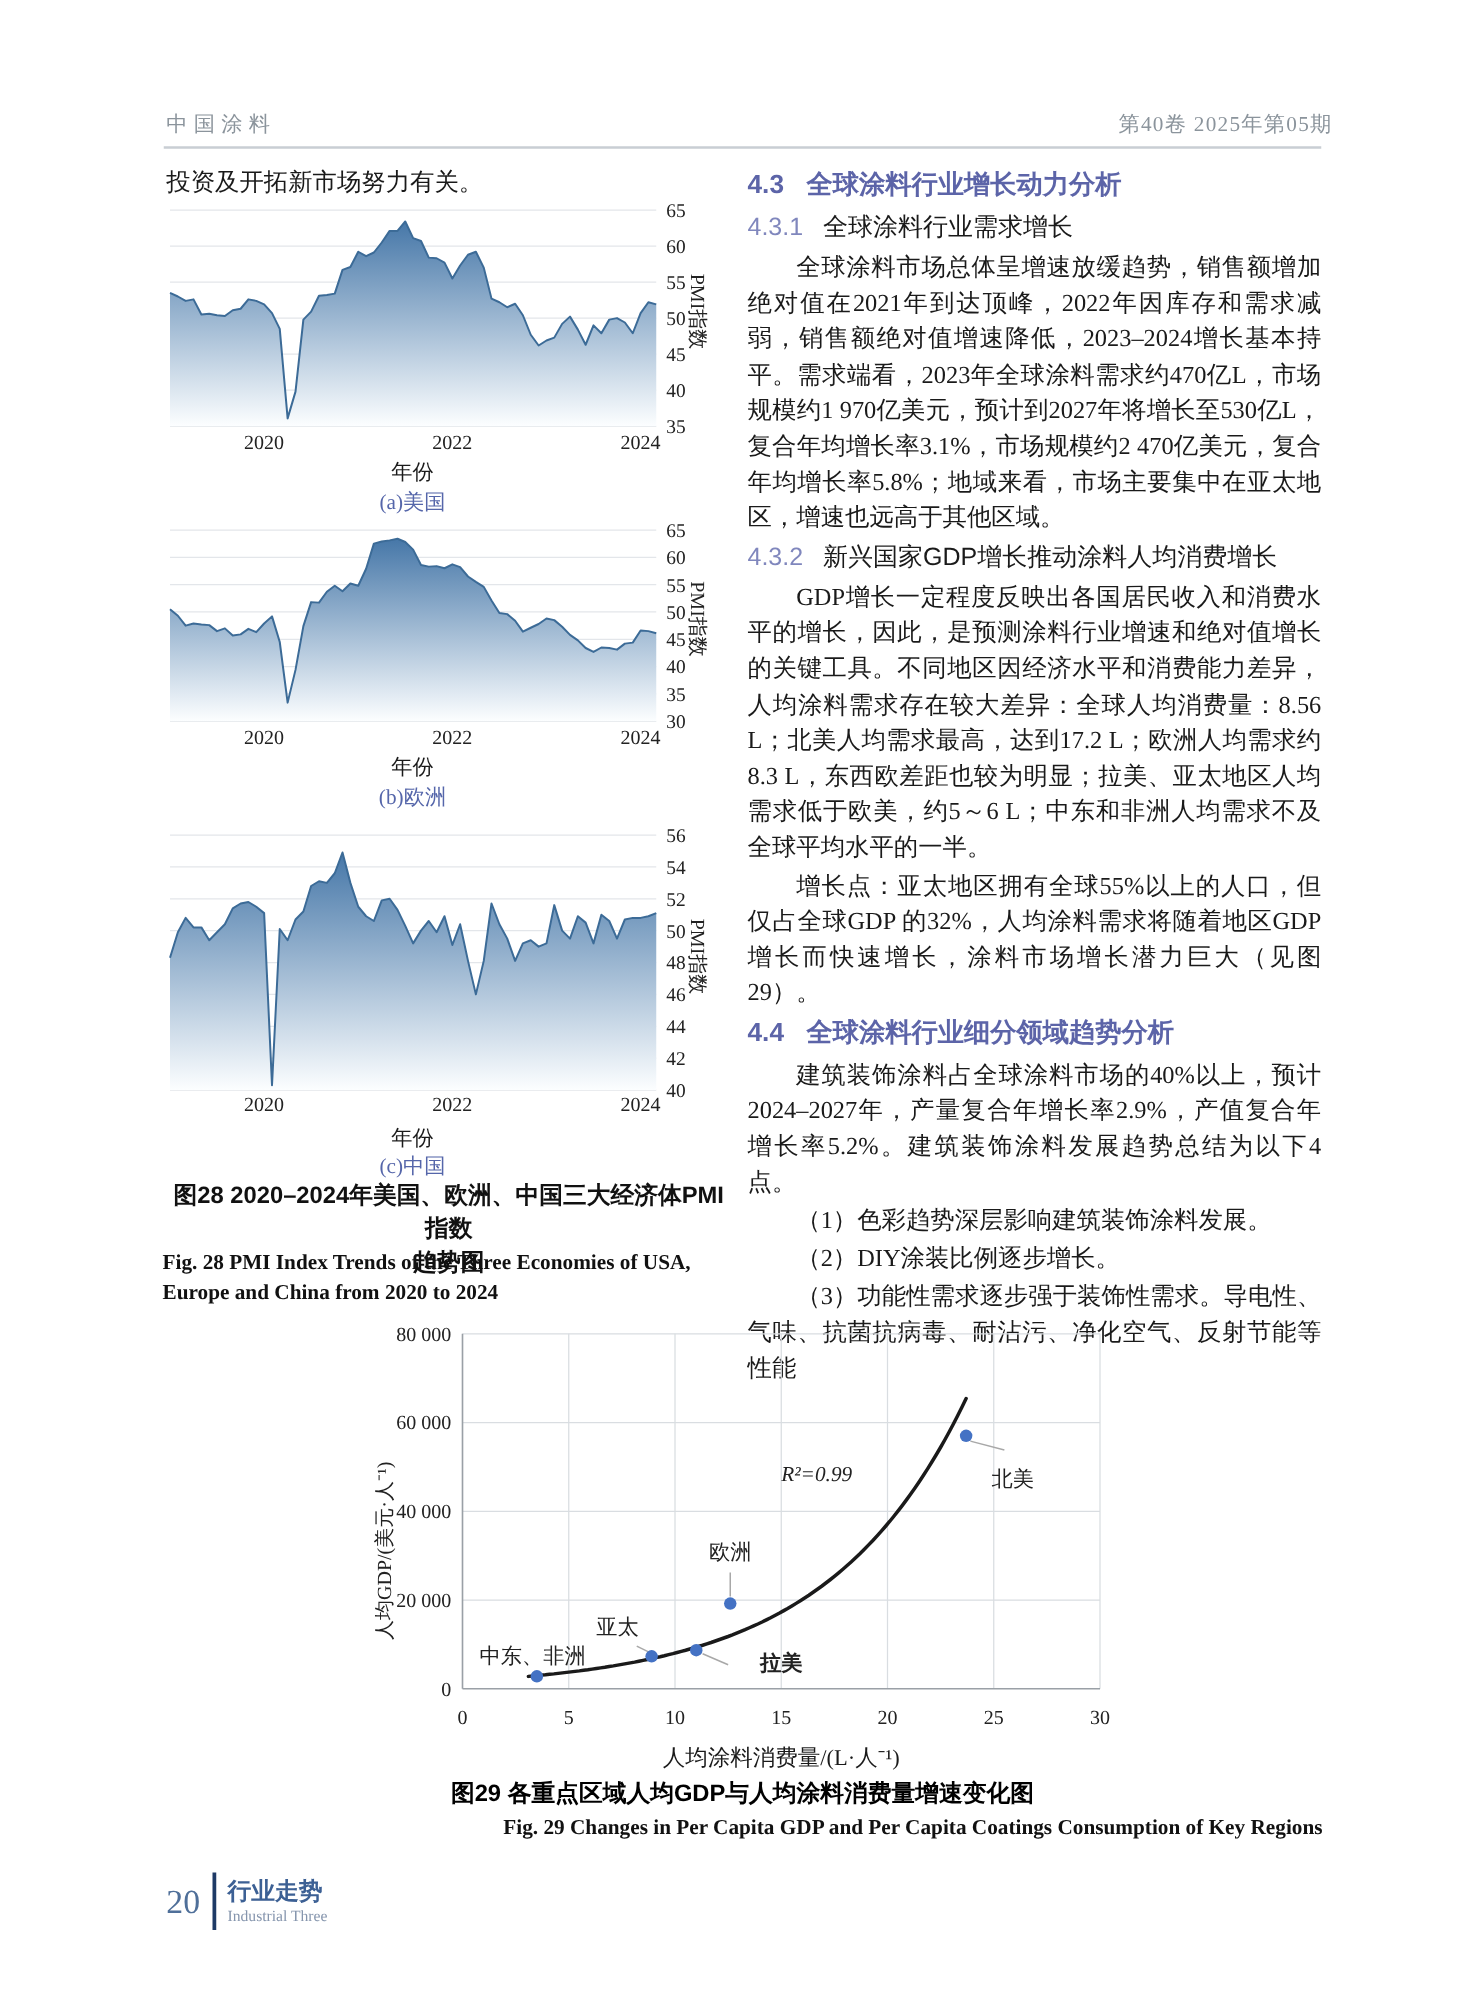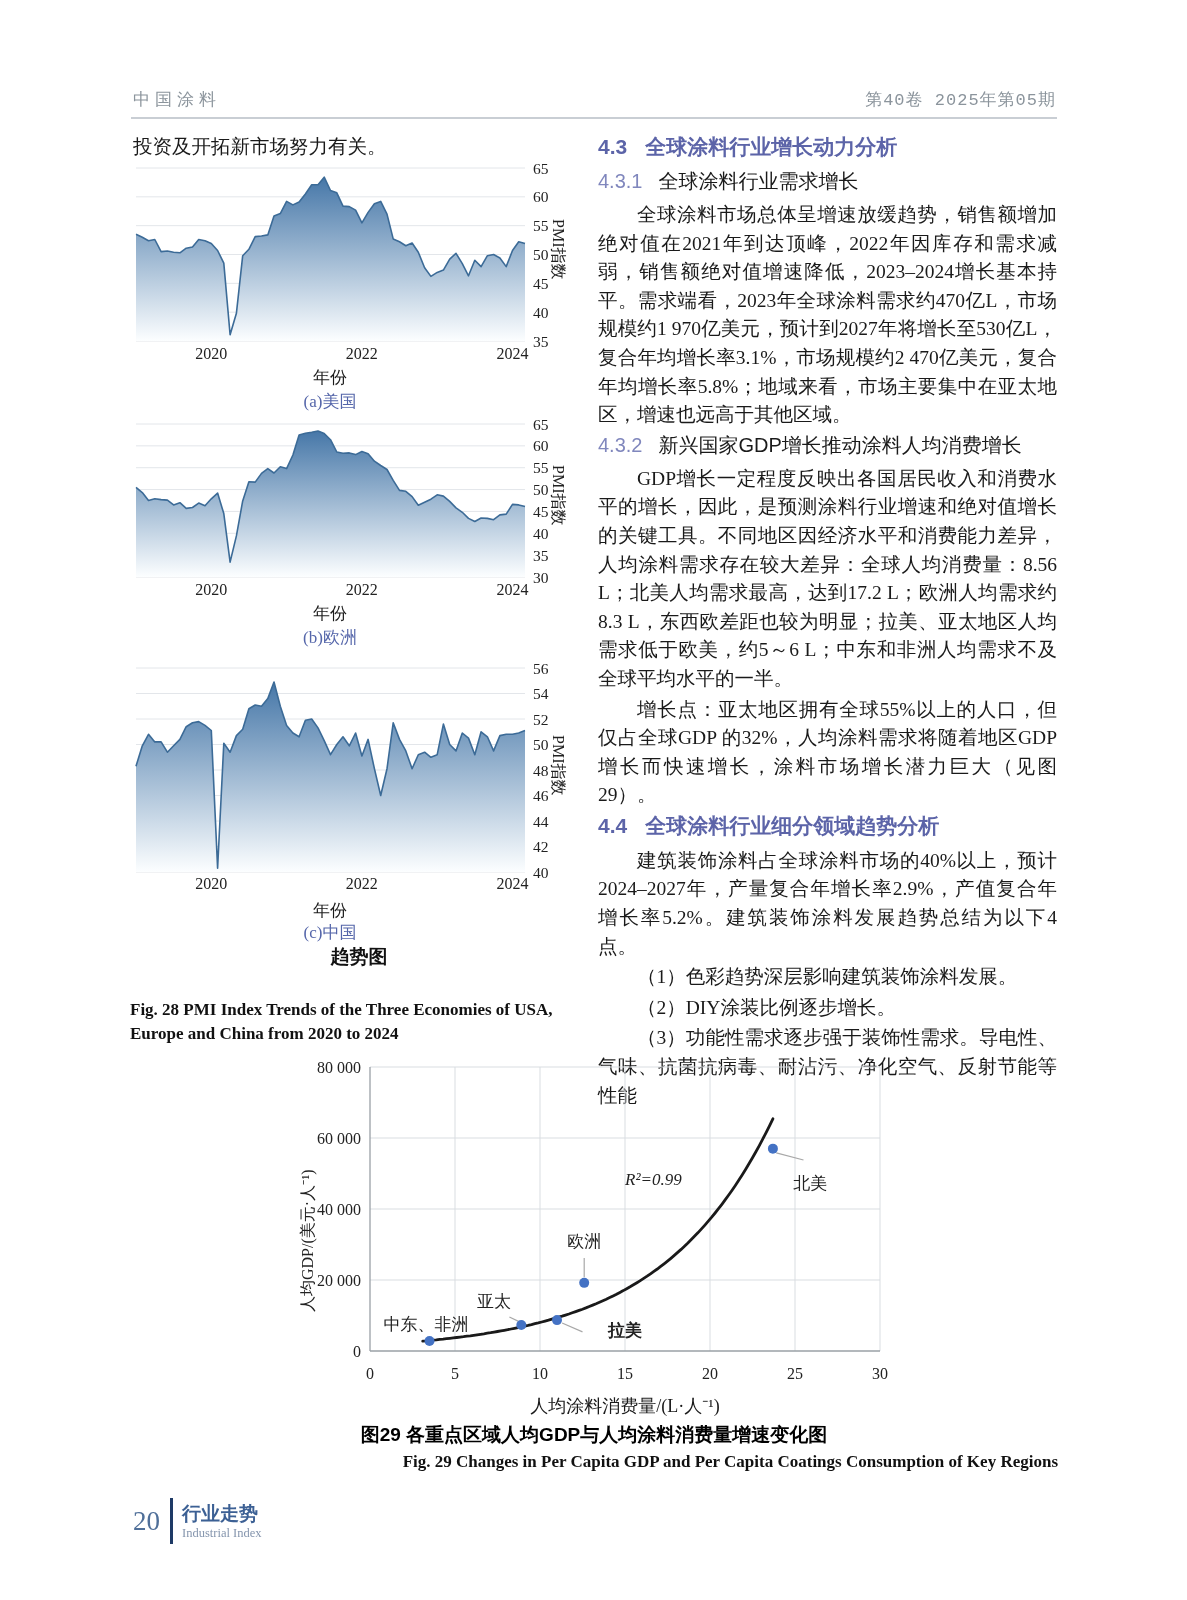--- a/index.html
+++ b/index.html
@@ -2,21 +2,21 @@
 <html><head>
 <meta charset="utf-8">
 <style>
   * { margin:0; padding:0; box-sizing:border-box; }
   body { background:#ffffff; font-family:"Liberation Serif", serif; }
   .page { position:relative; width:1187px; height:1600px; background:#ffffff; overflow:hidden; }
 
   
   .hdr-left { position:absolute; left:133px; top:88px; font-family:"Liberation Sans",sans-serif;
               font-size:17px; color:#8b949c; letter-spacing:5px; }
-  .hdr-right { position:absolute; right:131px; top:88px; font-family:Liberation Mono, monospace;
+  .hdr-right { position:absolute; right:121px; top:88px; font-family:Liberation Serif, serif;
                font-size:17px; color:#8b949c; letter-spacing:1px; }
   .hdr-rule { position:absolute; left:131px; top:117px; width:926px; height:0;
               border-top:2px solid #c9ced4; }
 
   
   .leftcol  { position:absolute; left:130px; top:0; width:458px; }
   .rightcol { position:absolute; left:598px; top:133px; width:459px; }
 
   .body-text { font-size:19.5px; line-height:28.6px; color:#1a1a1a; text-align:justify; }
   .indent { text-indent:2em; }
@@ -169,20 +169,21 @@
         <path d="M6.0,114.2L12.3,93.8L18.5,82.3L24.8,89.9L31.1,89.9L37.4,100.2L43.6,93.8L49.9,87.4L56.2,74.7L62.5,70.8L68.7,69.6L75.0,73.4L81.3,78.5L87.6,216.2L93.8,91.2L100.1,100.2L106.4,83.6L112.7,77.2L118.9,56.8L125.2,53.0L131.5,54.3L137.8,46.6L144.0,30.0L150.3,54.3L156.6,73.4L162.9,81.0L169.1,84.8L175.4,68.3L181.7,67.0L188.0,75.9L194.2,88.7L200.5,102.7L206.8,92.5L213.0,84.8L219.3,93.8L225.6,81.0L231.9,104.0L238.1,87.4L244.4,116.7L250.7,143.5L257.0,116.7L263.2,70.8L269.5,87.4L275.8,98.9L282.1,116.7L288.3,102.7L294.6,100.2L300.9,105.3L307.2,102.7L313.4,72.1L319.7,92.5L326.0,98.9L332.3,81.0L338.5,86.1L344.8,102.7L351.1,79.8L357.4,84.8L363.6,98.9L369.9,83.6L376.2,82.3L382.5,82.3L388.7,81.0L395.0,78.5L395,220L6,220Z" fill="url(#grad2)" stroke="none"></path>
         <path d="M6.0,114.2L12.3,93.8L18.5,82.3L24.8,89.9L31.1,89.9L37.4,100.2L43.6,93.8L49.9,87.4L56.2,74.7L62.5,70.8L68.7,69.6L75.0,73.4L81.3,78.5L87.6,216.2L93.8,91.2L100.1,100.2L106.4,83.6L112.7,77.2L118.9,56.8L125.2,53.0L131.5,54.3L137.8,46.6L144.0,30.0L150.3,54.3L156.6,73.4L162.9,81.0L169.1,84.8L175.4,68.3L181.7,67.0L188.0,75.9L194.2,88.7L200.5,102.7L206.8,92.5L213.0,84.8L219.3,93.8L225.6,81.0L231.9,104.0L238.1,87.4L244.4,116.7L250.7,143.5L257.0,116.7L263.2,70.8L269.5,87.4L275.8,98.9L282.1,116.7L288.3,102.7L294.6,100.2L300.9,105.3L307.2,102.7L313.4,72.1L319.7,92.5L326.0,98.9L332.3,81.0L338.5,86.1L344.8,102.7L351.1,79.8L357.4,84.8L363.6,98.9L369.9,83.6L376.2,82.3L382.5,82.3L388.7,81.0L395.0,78.5" fill="none" stroke="#3c6b97" stroke-width="1.6" stroke-linejoin="round"></path>
         <text x="81.28983683976244" y="237" font-size="16" fill="#222" text-anchor="middle">2020</text>
         <text x="231.86951051928736" y="237" font-size="16" fill="#222" text-anchor="middle">2022</text>
         <text x="382.44918419881225" y="237" font-size="16" fill="#222" text-anchor="middle">2024</text>
       </svg>
     <div class="axis-cap" style="top:899px">年份</div>
     <div class="panel-cap" style="top:921px">(c)中国</div>
 
     <div class="fig-cap-cn" style="top:943px">
+      <div>图28  2020–2024年美国、欧洲、中国三大经济体PMI指数</div>
       <div>趋势图</div>
     </div>
     <div class="fig-cap-en" style="top:998px">
       <div>Fig. 28  PMI Index Trends of the Three Economies of USA,</div>
       <div>Europe and China from 2020 to 2024</div>
     </div>
   </div>
 
   <div class="vtitle rot90" style="left:568px; top:219px">PMI指数</div>
   <div class="vtitle rot90" style="left:568px; top:465px">PMI指数</div>
@@ -257,17 +258,17 @@
   </div>
   <div class="fig29-xtitle">人均涂料消费量/(L·人⁻¹)</div>
   <div class="fig29-cap-cn">图29  各重点区域人均GDP与人均涂料消费量增速变化图</div>
   <div class="fig29-cap-en">Fig. 29  Changes in Per Capita GDP and Per Capita Coatings Consumption of Key Regions</div>
 
   <div class="footer">
     <div class="pn">20</div>
     <div class="bar"></div>
     <div>
       <div class="cn">行业走势</div>
-      <div class="en">Industrial Index</div>
+      <div class="en">Industrial Three</div>
     </div>
   </div>
 
 </div>
 
 </body></html>

